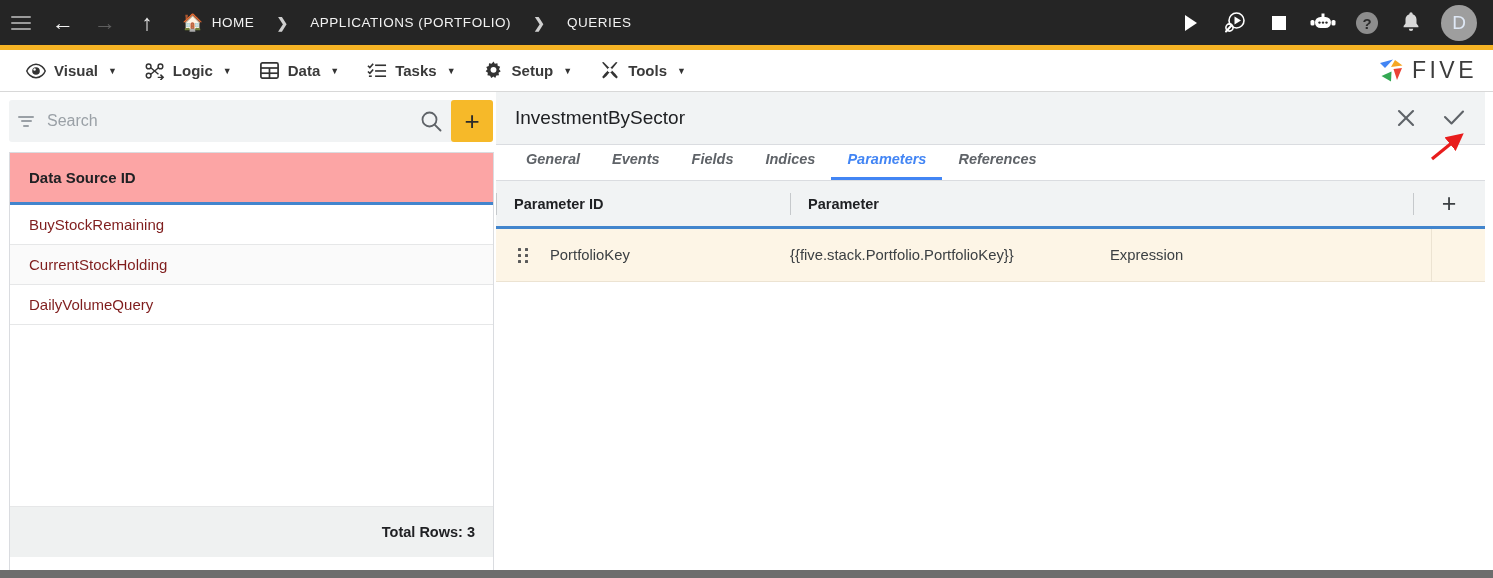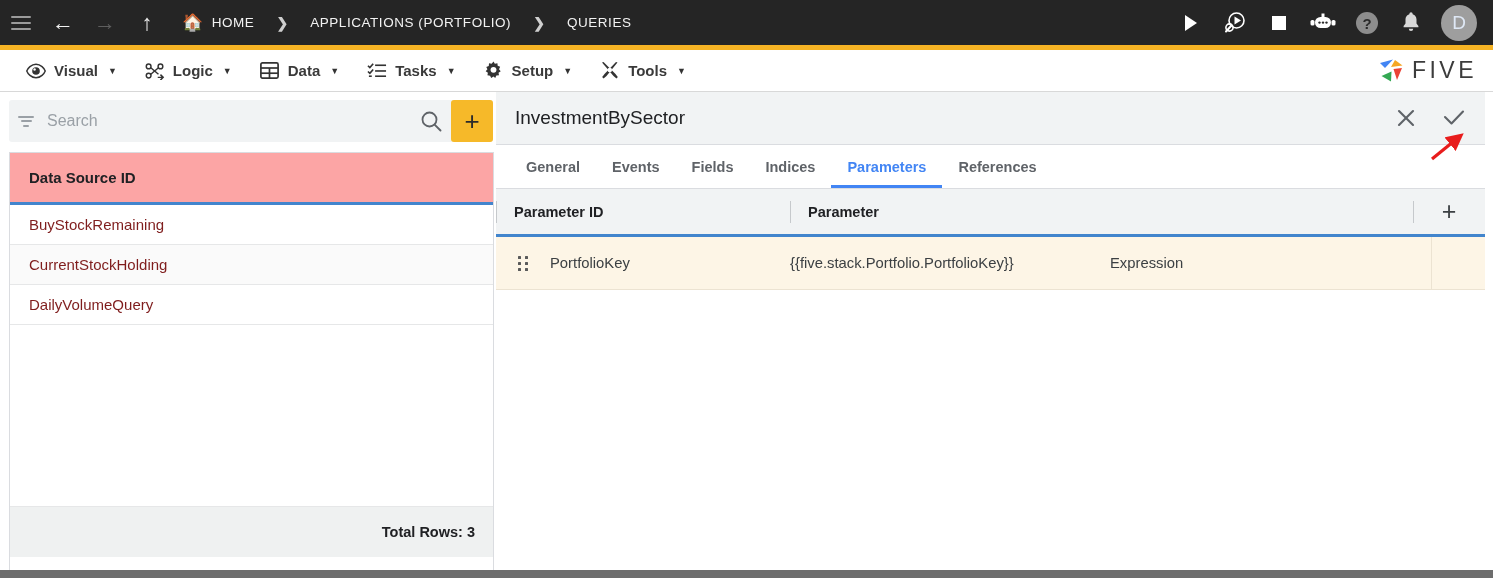--- a/index.html
+++ b/index.html
@@ -150,22 +150,22 @@
     height: 53px; background: #f1f3f4;
     border-bottom: 1px solid #dadce0;
     display: flex; align-items: center;
     padding-left: 19px;
   }
   .rp-title { font-size: 19px; color: #202124; }
   .rp-actions { margin-left: auto; display: flex; align-items: center; padding-right: 14px; gap: 14px; }
   .rp-act { width: 34px; height: 40px; display: flex; align-items: center; justify-content: center; cursor: pointer; color: #5f6368; }
 
   .tabs {
-    height: 44px; display: flex; align-items: flex-end;
-    border-bottom: 1px solid #dadce0; padding-left: 14px;
+    height: 36px; display: flex; align-items: flex-end;
+    border-bottom: 1px solid #dadce0; padding-left: 14px; font-style: italic;
   }
   .tab {
     padding: 0 16px; height: 42px; line-height: 42px;
     font-size: 14.5px; font-weight: bold; color: #5f6368; cursor: pointer;
     border-bottom: 3px solid transparent;
   }
   .tab.active { color: #4285f4; border-bottom-color: #4285f4; }
 
   .param-head {
     height: 48px; background: #f1f3f4;

